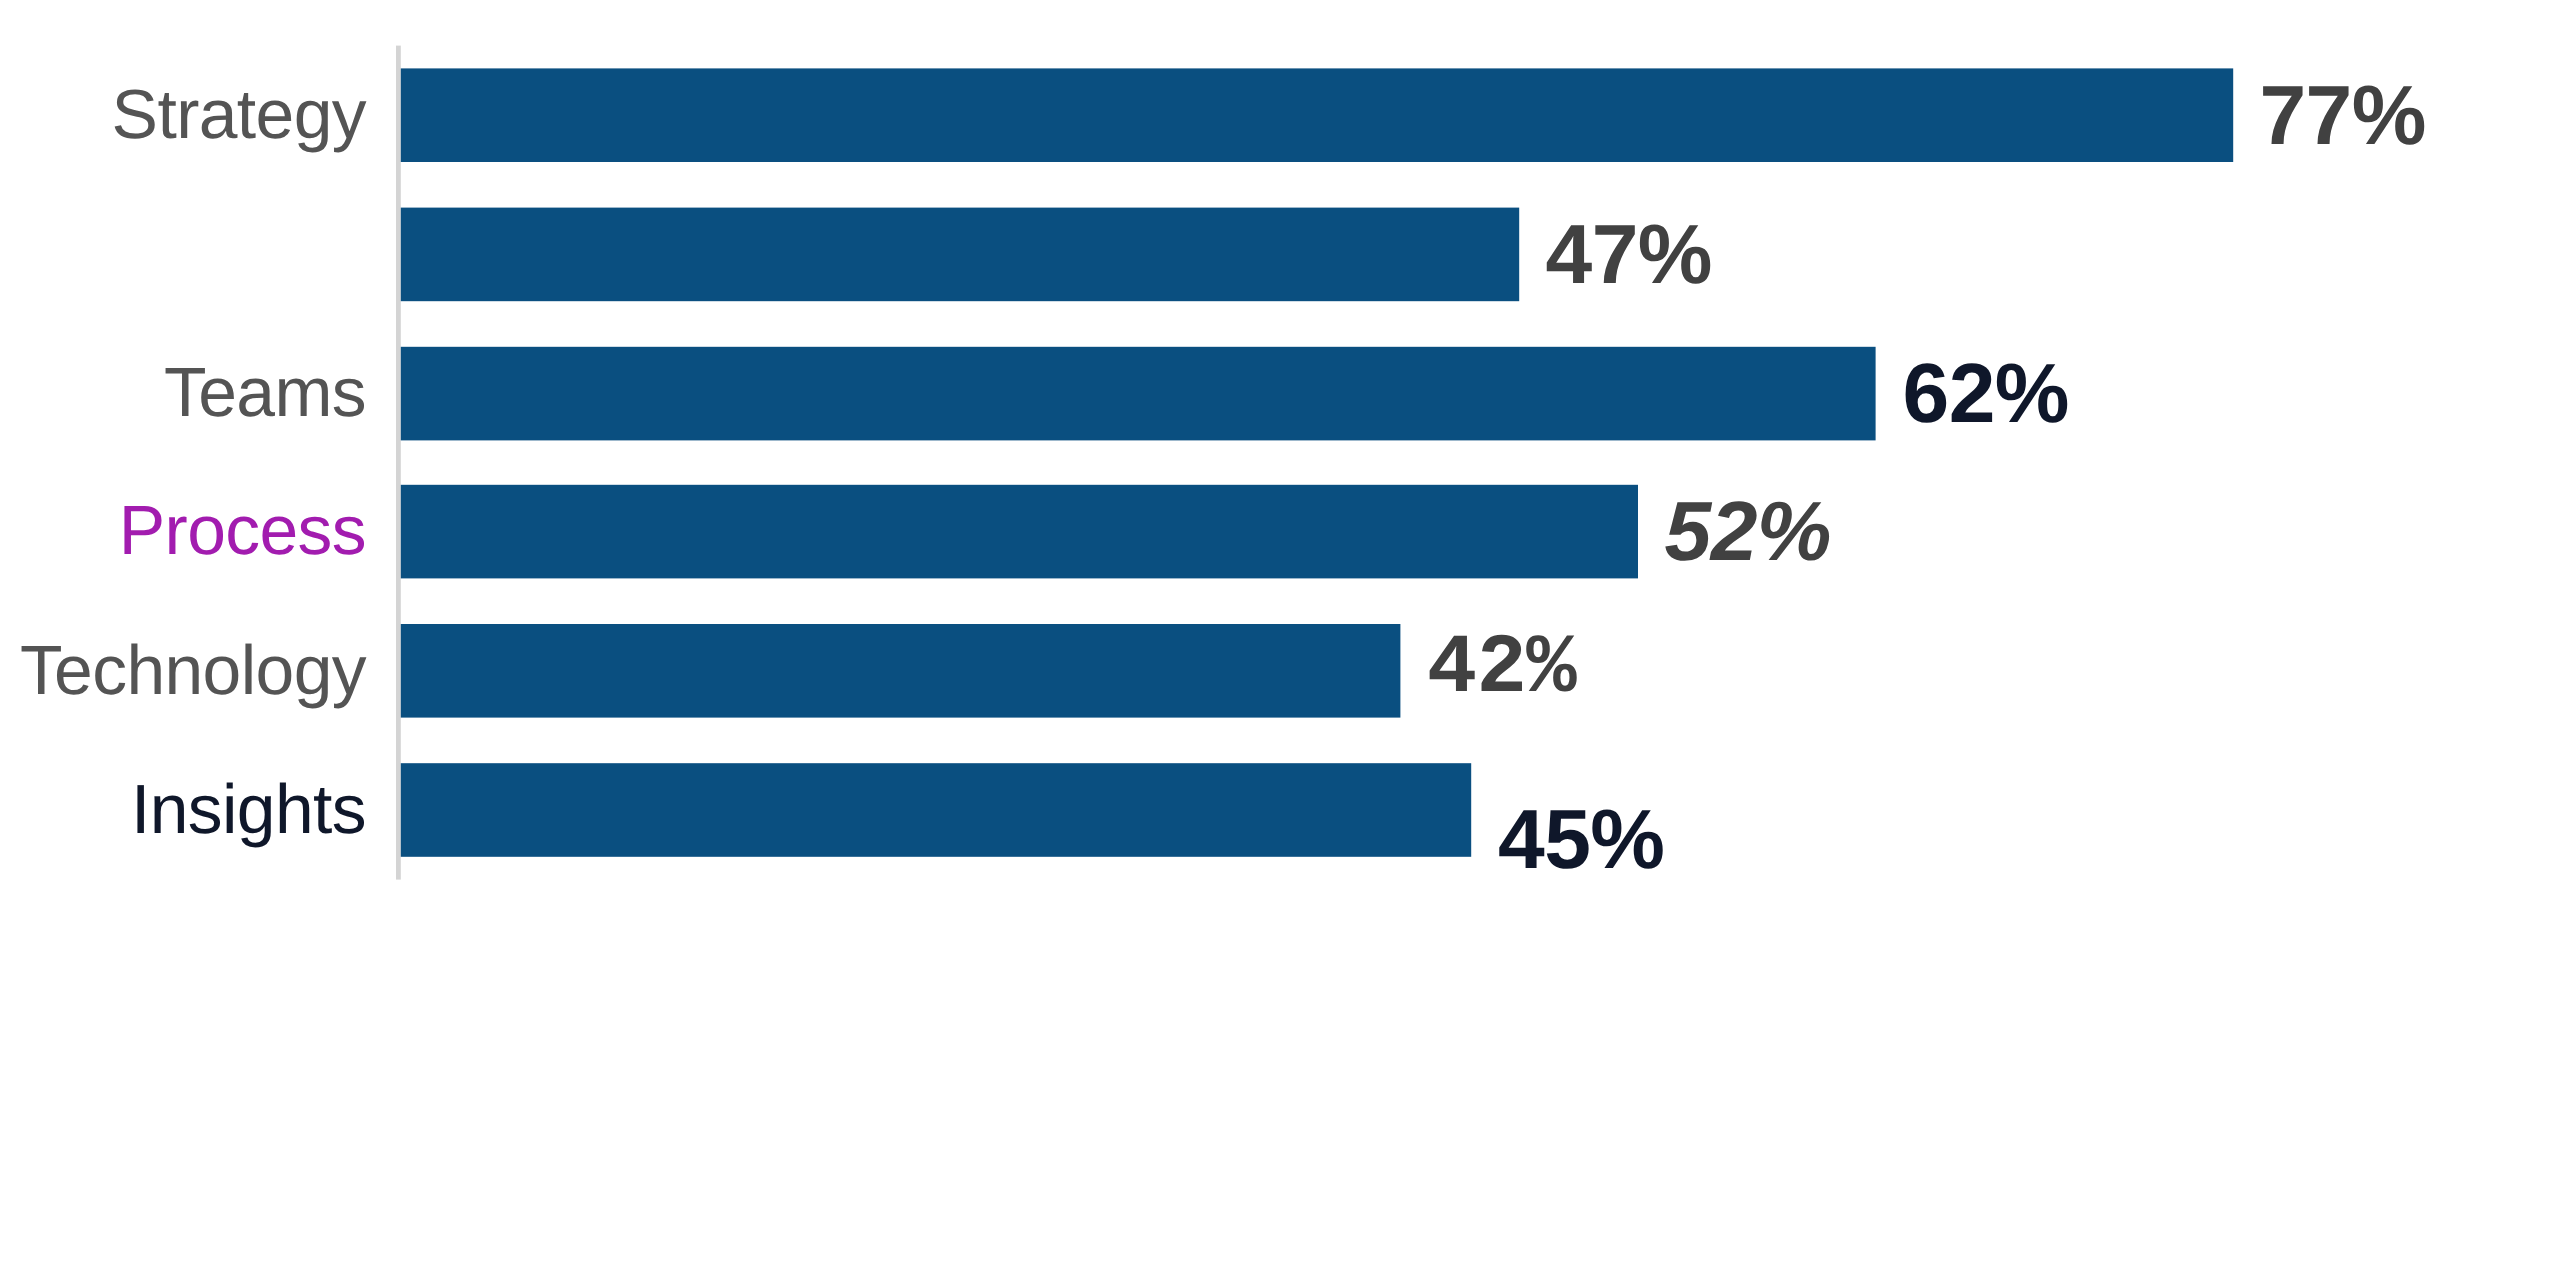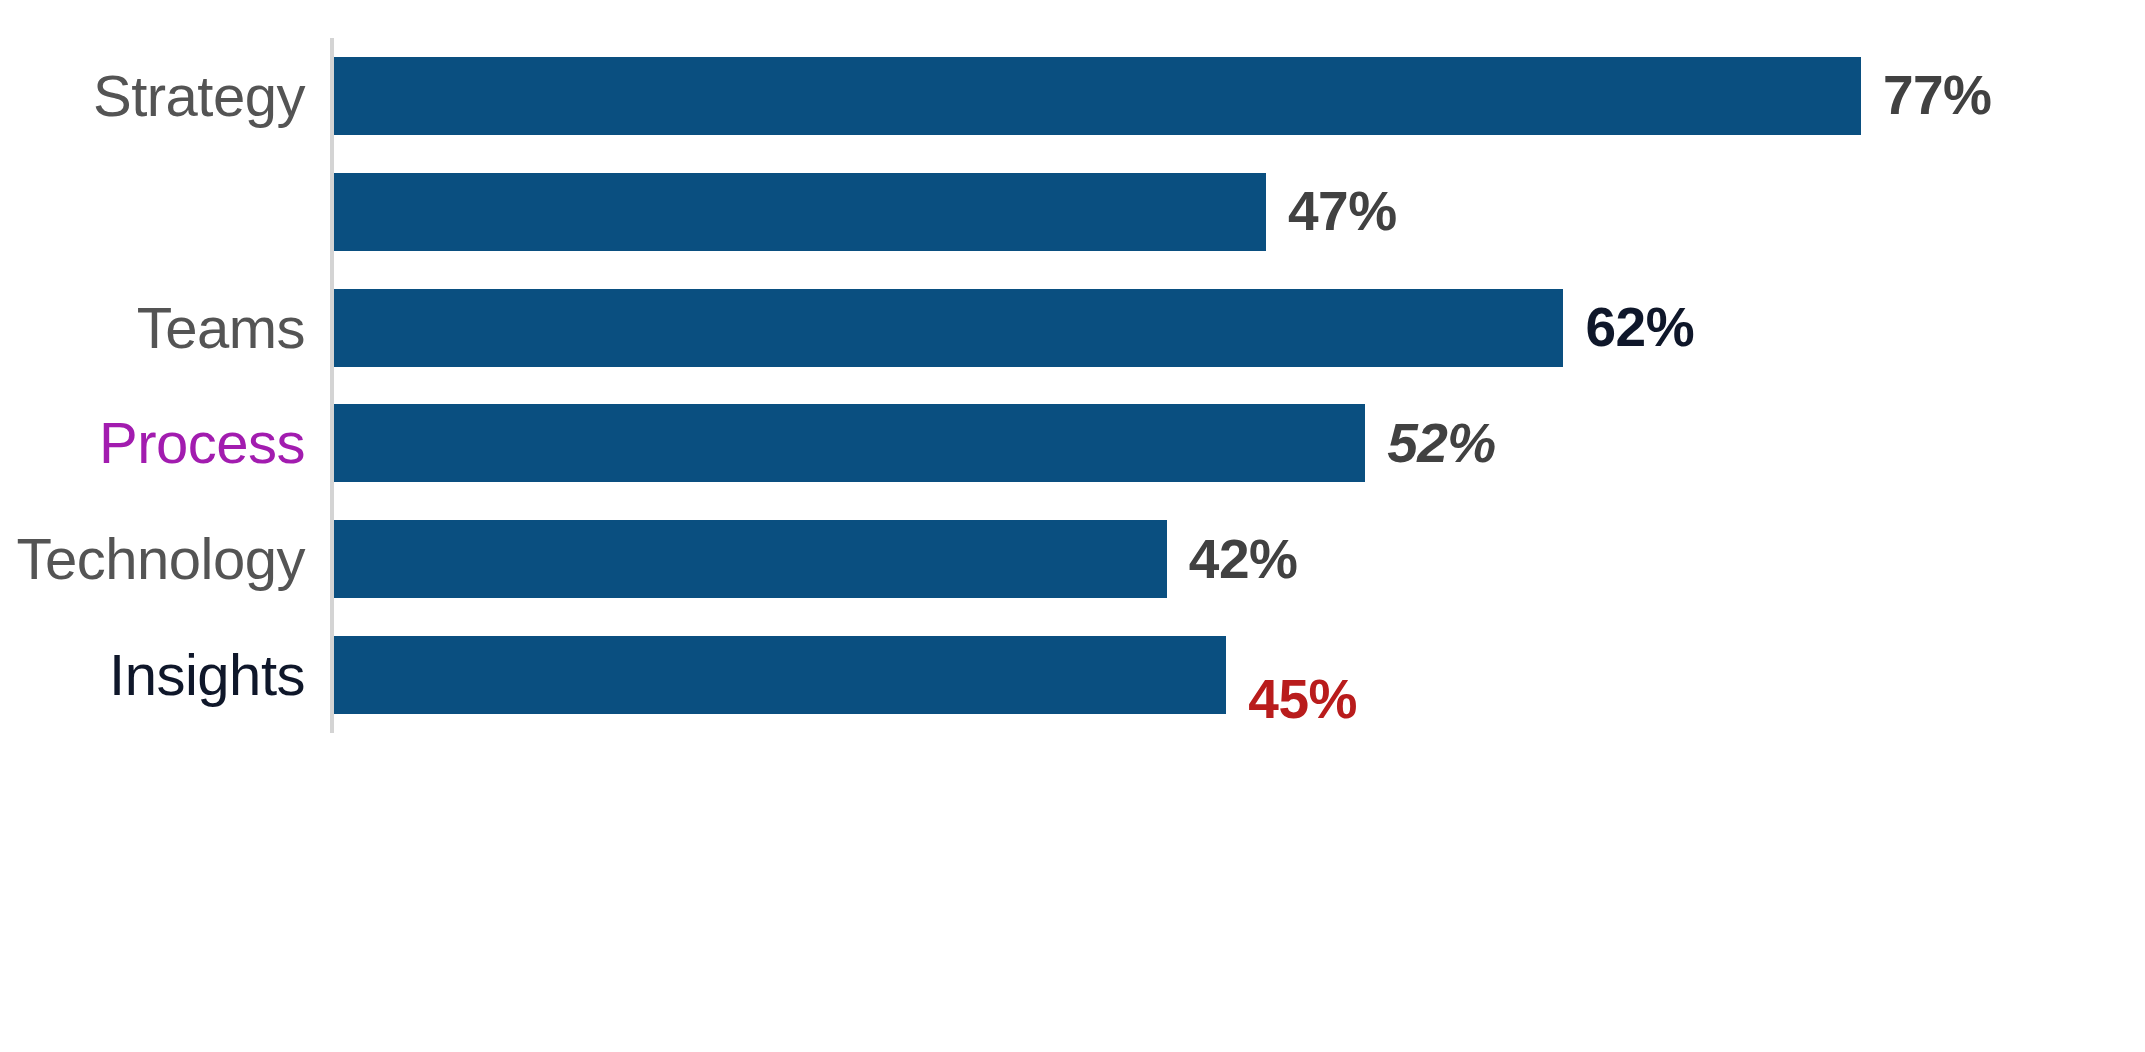--- a/index.html
+++ b/index.html
@@ -67,21 +67,21 @@
     height: 100%;
     display: flex;
     align-items: center;
   }
   .bar {
     height: 78px;
     background: #0a4f80;
     flex: 0 0 auto;
   }
   .bar-value {
-    font-size: 55px;
+    font-size: 70px;
     line-height: 1;
     color: #414141;
     font-weight: 700;
     margin-left: 22px;
     white-space: nowrap;
     letter-spacing: -0.5px;
   }
 </style>
 </head>
 <body>
@@ -121,27 +121,27 @@
         <div class="bar-wrap">
           <div class="bar" style="width: 1031.16px; background: rgb(10, 79, 128);"></div>
           <div class="bar-value" style="color: rgb(65, 65, 65); font-style: italic;">52%</div>
         </div>
       </div>
 
       <div class="bar-row">
         <div class="cat-label" style="color: rgb(84, 84, 84);">Technology</div>
         <div class="bar-wrap">
           <div class="bar" style="width: 832.86px; background: rgb(10, 79, 128);"></div>
-          <div class="bar-value" style="color: rgb(65, 65, 65);">42%</div>
+          <div class="bar-value" style="color: rgb(65, 65, 65); font-family: Liberation Mono, monospace;">42%</div>
         </div>
       </div>
 
       <div class="bar-row">
         <div class="cat-label" style="color: #0f172a;">Insights</div>
         <div class="bar-wrap">
           <div class="bar" style="width: 892.35px; background: rgb(10, 79, 128);"></div>
-          <div class="bar-value" style="color: #b91c1c; margin-top: 48px;">45%</div>
+          <div class="bar-value" style="color: #0f172a; margin-top: 48px;">45%</div>
         </div>
       </div>
 
     </div>
   </div>
 </div>
 
 </body></html>

